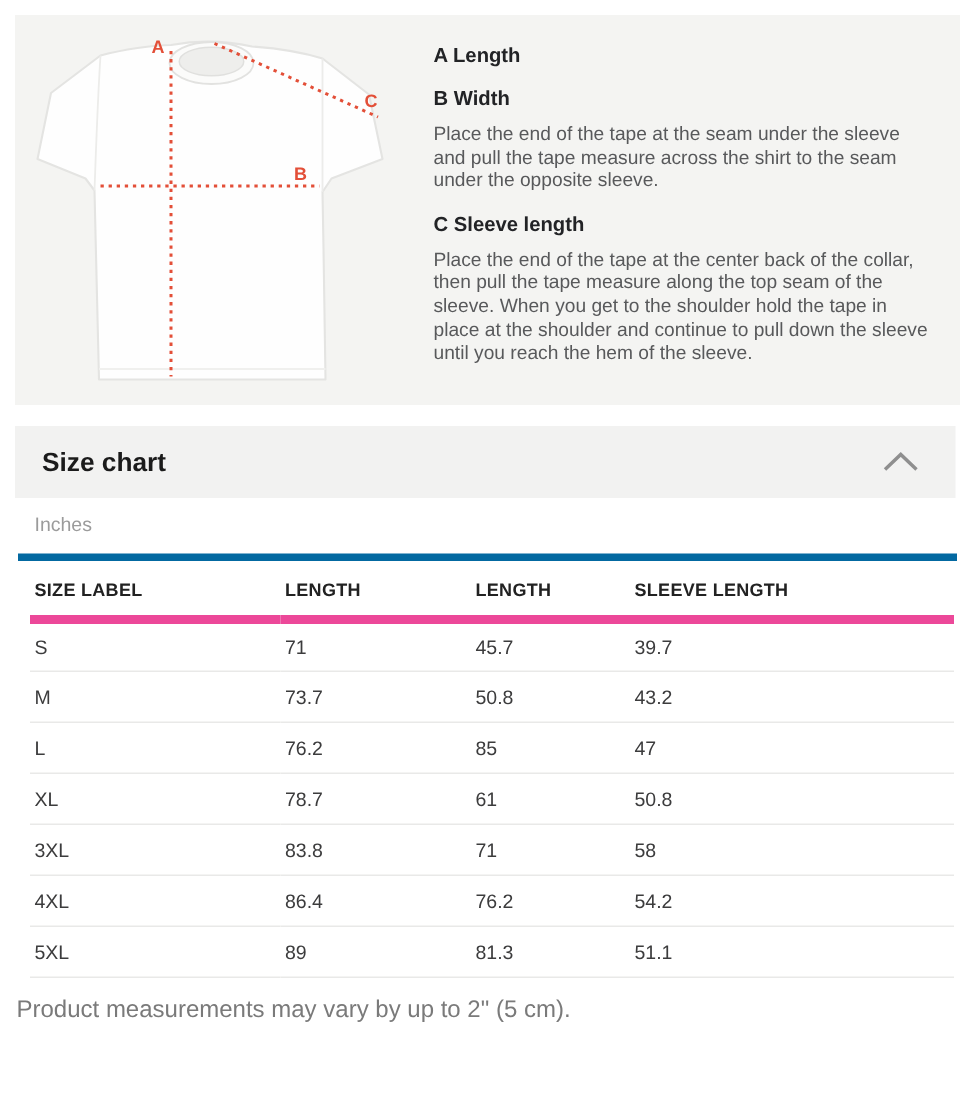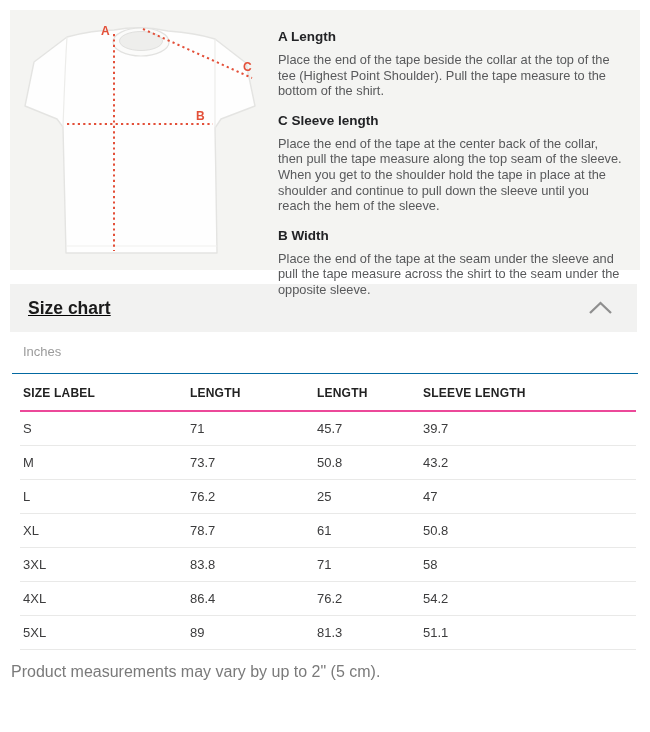--- a/index.html
+++ b/index.html
@@ -7,67 +7,66 @@
   body { height:732px; overflow:hidden; }
 
   
   .guide-panel{
     margin:10px 10px 0 10px;
     width:630px; height:260px;
     background:#f4f4f2;
     display:flex;
   }
   .shirt-wrap{ flex:0 0 268px; height:252px; }
-  .guide-text{ flex:1; padding:19px 18px 0 0; }
+  .guide-text{ flex:1; padding:19px 18px 0 0;margin-left:11px; }
   .guide-section h3{
     font-size:13.5px; font-weight:bold; color:#222326; margin:0 0 8px;
   }
   .guide-section p{
     font-size:12.8px; color:#58595b; line-height:15.6px; margin:0;
   }
   .guide-section + .guide-section{ margin-top:14px; }
 
   
   .size-chart-bar{
     margin:14px 13px 0 10px;
     width:627px; height:48px;
     background:#f2f2f1;
     display:flex; align-items:center; justify-content:space-between;
     padding:0 20px 0 18px;
-    text-decoration:underline;
   }
   .size-chart-title{ font-size:17.5px; font-weight:bold; color:#1b1b1b; }
   .collapse-btn{
     background:none; border:none; cursor:pointer; padding:4px; line-height:0;
   }
 
   
   .tabs{
     margin:0 12px 0 12px; width:626px;
     display:flex; gap:10px; height:42px;
-    border-bottom:1px solid #0369a1;
+    border-bottom:5px solid #0369a1;
     padding-left:1px;
   }
   .tab{
     display:flex; align-items:center;
     padding:0 10px;
     font-size:13px; color:#9b9b9b;
     border-bottom:3px solid transparent;
     margin-bottom:-1px;
     cursor:pointer; background:none;
   }
   .tab.active{ color:#2e2e2e; font-weight:bold; border-bottom-color:#4a4a4a; }
 
   
   table.size-table{ width:616px; margin:0 14px 0 20px; border-collapse:collapse; }
   .size-table th{
     text-align:left; font-size:12px; font-weight:bold; color:#222;
     letter-spacing:.2px;
     padding:12px 3px 10px;
-    border-bottom:2px solid #ec4899;
+    border-bottom:6px solid #ec4899;
   }
   .size-table td{
     font-size:13px; color:#3c3c3d;
     padding:0 3px; height:34px;
     border-bottom:1px solid #e9e9e8;
   }
   .col-size{ width:167px; } .col-length{ width:127px; } .col-width{ width:106px; }
 
   .footnote{
     margin:13px 0 0 11px;
@@ -109,29 +108,28 @@
       <line x1="133" y1="19" x2="242" y2="68" stroke="#e34f38" stroke-width="2" stroke-dasharray="2.2 3.2"></line>
       <text x="91" y="25" font-size="12" font-weight="bold" fill="#e34f38">A</text>
       <text x="186" y="110" font-size="12" font-weight="bold" fill="#e34f38">B</text>
       <text x="233" y="61" font-size="12" font-weight="bold" fill="#e34f38">C</text>
     </svg>
   </div>
 
   <div class="guide-text">
     <div class="guide-section">
       <h3>A Length</h3>
-      <p>Place the end of the tape beside the collar at the top of the tee (Highest Point Shoulder). Pull the tape measure to the bottom of the shirt.</p>
+    </div>
+    <div class="guide-section">
+      <h3>B Width</h3>
+      <p>Place the end of the tape at the seam under the sleeve and pull the tape measure across the shirt to the seam under the opposite sleeve.</p>
     </div>
     <div class="guide-section">
       <h3>C Sleeve length</h3>
       <p>Place the end of the tape at the center back of the collar, then pull the tape measure along the top seam of the sleeve. When you get to the shoulder hold the tape in place at the shoulder and continue to pull down the sleeve until you reach the hem of the sleeve.</p>
-    </div>
-    <div class="guide-section">
-      <h3>B Width</h3>
-      <p>Place the end of the tape at the seam under the sleeve and pull the tape measure across the shirt to the seam under the opposite sleeve.</p>
     </div>
   </div>
 </div>
 
 <div class="size-chart-bar">
   <div class="size-chart-title">Size chart</div>
   <button class="collapse-btn">
     <svg width="25" height="14" viewBox="0 0 25 14">
       <polyline points="2,12 12.5,2 23,12" fill="none" stroke="#8f8f8f" stroke-width="2.3"></polyline>
     </svg>
@@ -160,21 +158,21 @@
     </tr>
     <tr>
       <td>M</td>
       <td>73.7</td>
       <td>50.8</td>
       <td>43.2</td>
     </tr>
     <tr>
       <td>L</td>
       <td>76.2</td>
-      <td>25</td>
+      <td>85</td>
       <td>47</td>
     </tr>
     <tr>
       <td>XL</td>
       <td>78.7</td>
       <td>61</td>
       <td>50.8</td>
     </tr>
     <tr>
       <td>3XL</td>

